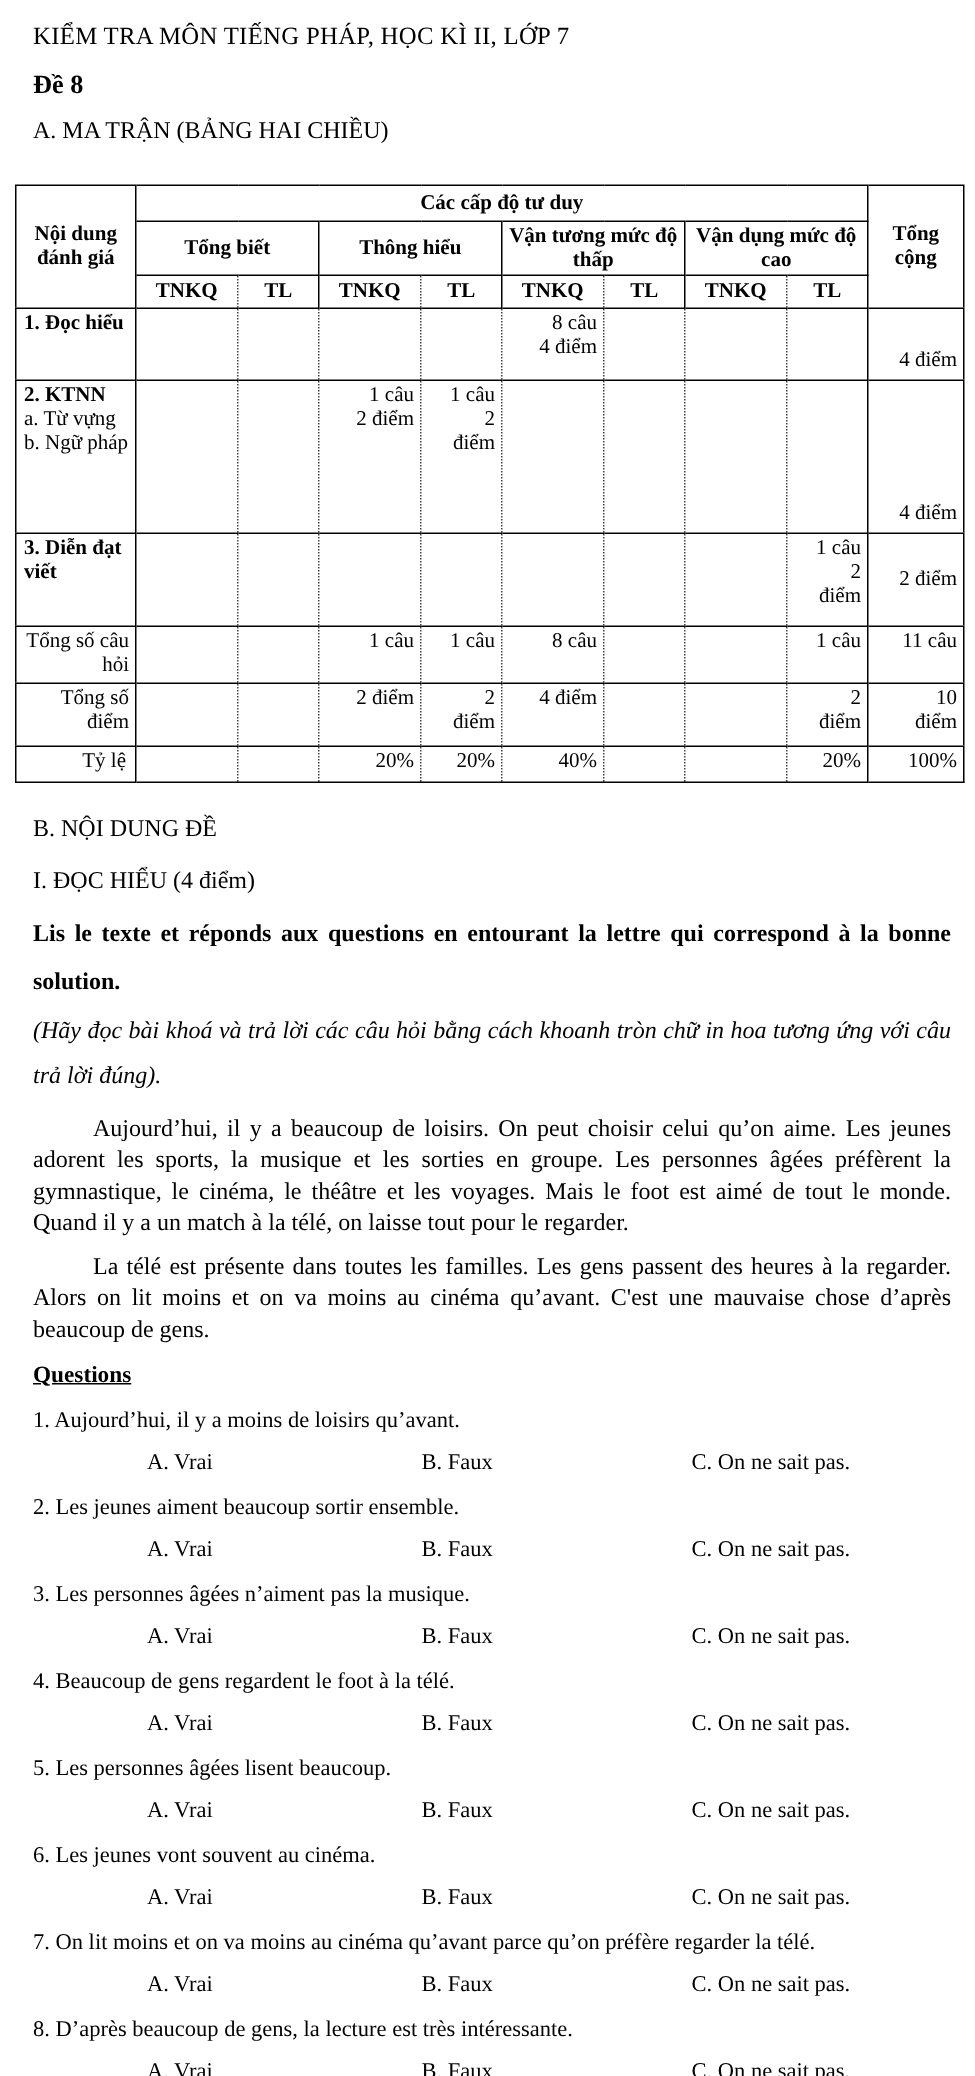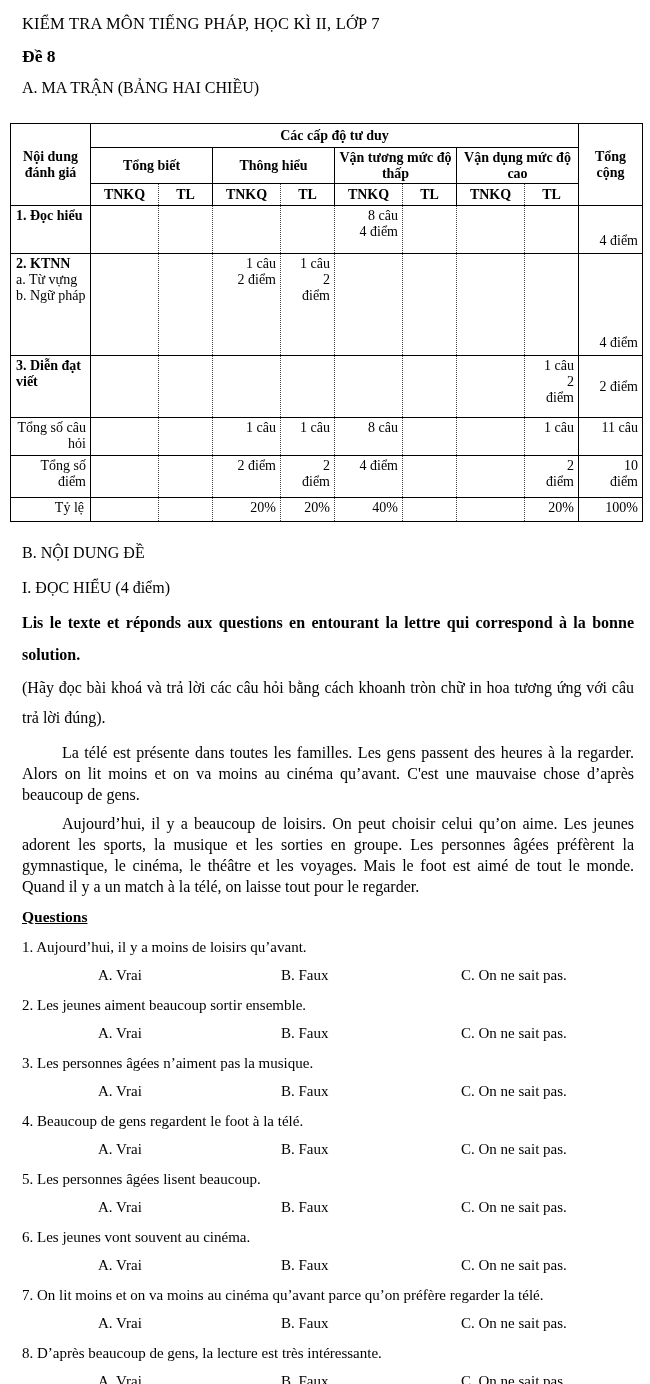--- a/index.html
+++ b/index.html
@@ -36,21 +36,21 @@
   .matrix .sub { display: block; font-weight: normal; }
   tr.hr1 { height: 24px; } tr.hr2 { height: 36px; } tr.hr3 { height: 22px; }
   tr.r0 { height: 48px; } tr.r1 { height: 102px; } tr.r2 { height: 62px; }
   tr.r3 { height: 38px; } tr.r4 { height: 42px; } tr.r5 { height: 24px; }
 
   
   .content { margin-top: 22px; }
   .secb { margin: 0 0 17px; }
   .sec1 { margin: 0 0 10px; }
   .instr-fr { font-weight: bold; text-align: justify; line-height: 2.0; margin: 0 0 2px; }
-  .instr-vi { text-align: justify; line-height: 1.9; margin: 0 0 8px; }
+  .instr-vi { font-style: italic; text-align: justify; line-height: 1.9; margin: 0 0 8px; }
   .para { text-align: justify; text-indent: 40px; line-height: 1.32; margin: 0 0 8px; }
   .q-head { font-weight: bold; text-decoration: underline; margin: 10px 0 0; font-size: 15.5px; }
   .q-text { margin: 13px 0 0; font-size: 15px; }
   .opts { display: flex; padding-left: 40px; margin-top: 11px; font-size: 15px; }
   .opt-a { width: 183px; margin-left: 36px; } .opt-b { width: 180px; } .opt-c { flex: 1; }
 </style>
 </head>
 <body>
 
 <div class="page">
@@ -181,22 +181,22 @@
     </tbody>
   </table>
 
   <div class="content">
     <div class="secb">B. NỘI DUNG ĐỀ</div>
     <div class="sec1">I. ĐỌC HIỂU (4 điểm)</div>
 
     <p class="instr-fr">Lis le texte et réponds aux questions en entourant la lettre qui correspond à la bonne solution.</p>
     <p class="instr-vi">(Hãy đọc bài khoá và trả lời các câu hỏi bằng cách khoanh tròn chữ in hoa tương ứng với câu trả lời đúng).</p>
 
+    <p class="para">Aujourd’hui, il y a beaucoup de loisirs. On peut choisir celui qu’on aime. Les jeunes adorent les sports, la musique et les sorties en groupe. Les personnes âgées préfèrent la gymnastique, le cinéma, le théâtre et les voyages. Mais le foot est aimé de tout le monde. Quand il y a un match à la télé, on laisse tout pour le regarder.</p>
     <p class="para">La télé est présente dans toutes les familles. Les gens passent des heures à la regarder. Alors on lit moins et on va moins au cinéma qu’avant. C'est une mauvaise chose d’après beaucoup de gens.</p>
-    <p class="para">Aujourd’hui, il y a beaucoup de loisirs. On peut choisir celui qu’on aime. Les jeunes adorent les sports, la musique et les sorties en groupe. Les personnes âgées préfèrent la gymnastique, le cinéma, le théâtre et les voyages. Mais le foot est aimé de tout le monde. Quand il y a un match à la télé, on laisse tout pour le regarder.</p>
 
     <div class="q-head">Questions</div>
 
     <div class="q">
       <p class="q-text">1. Aujourd’hui, il y a moins de loisirs qu’avant.</p>
       <div class="opts">
         <span class="opt-a">A. Vrai</span>
         <span class="opt-b">B. Faux</span>
         <span class="opt-c">C. On ne sait pas.</span>
       </div>

